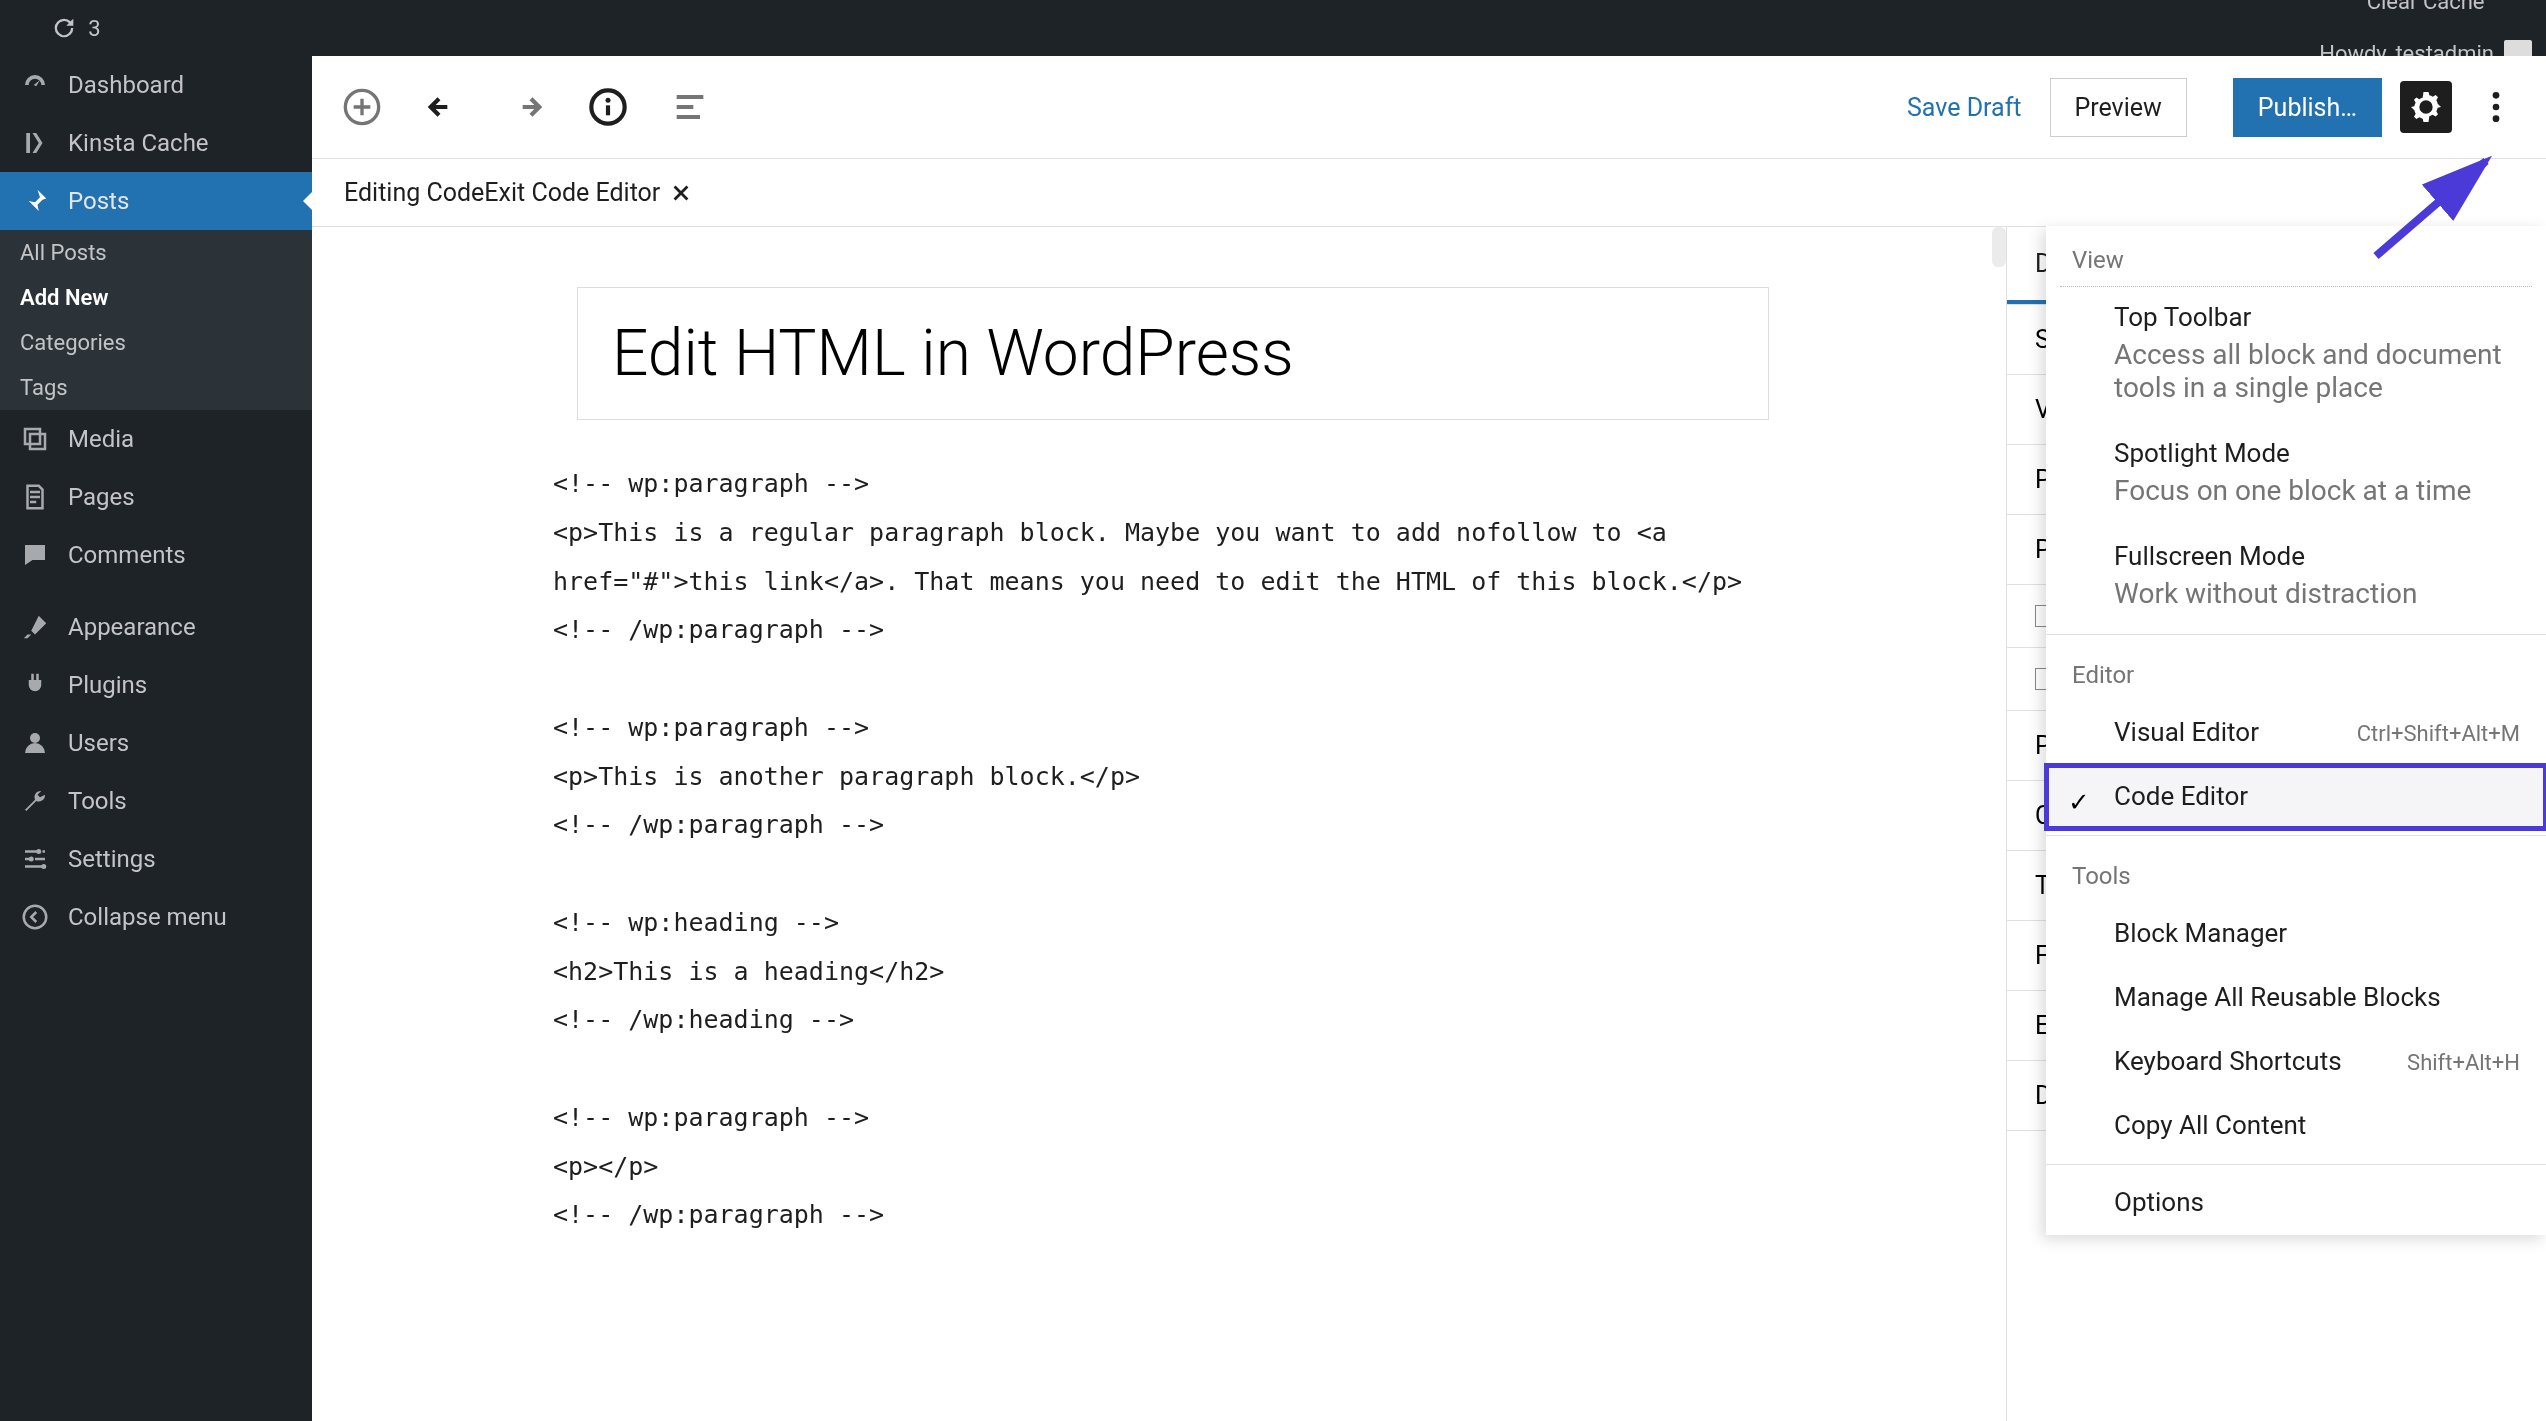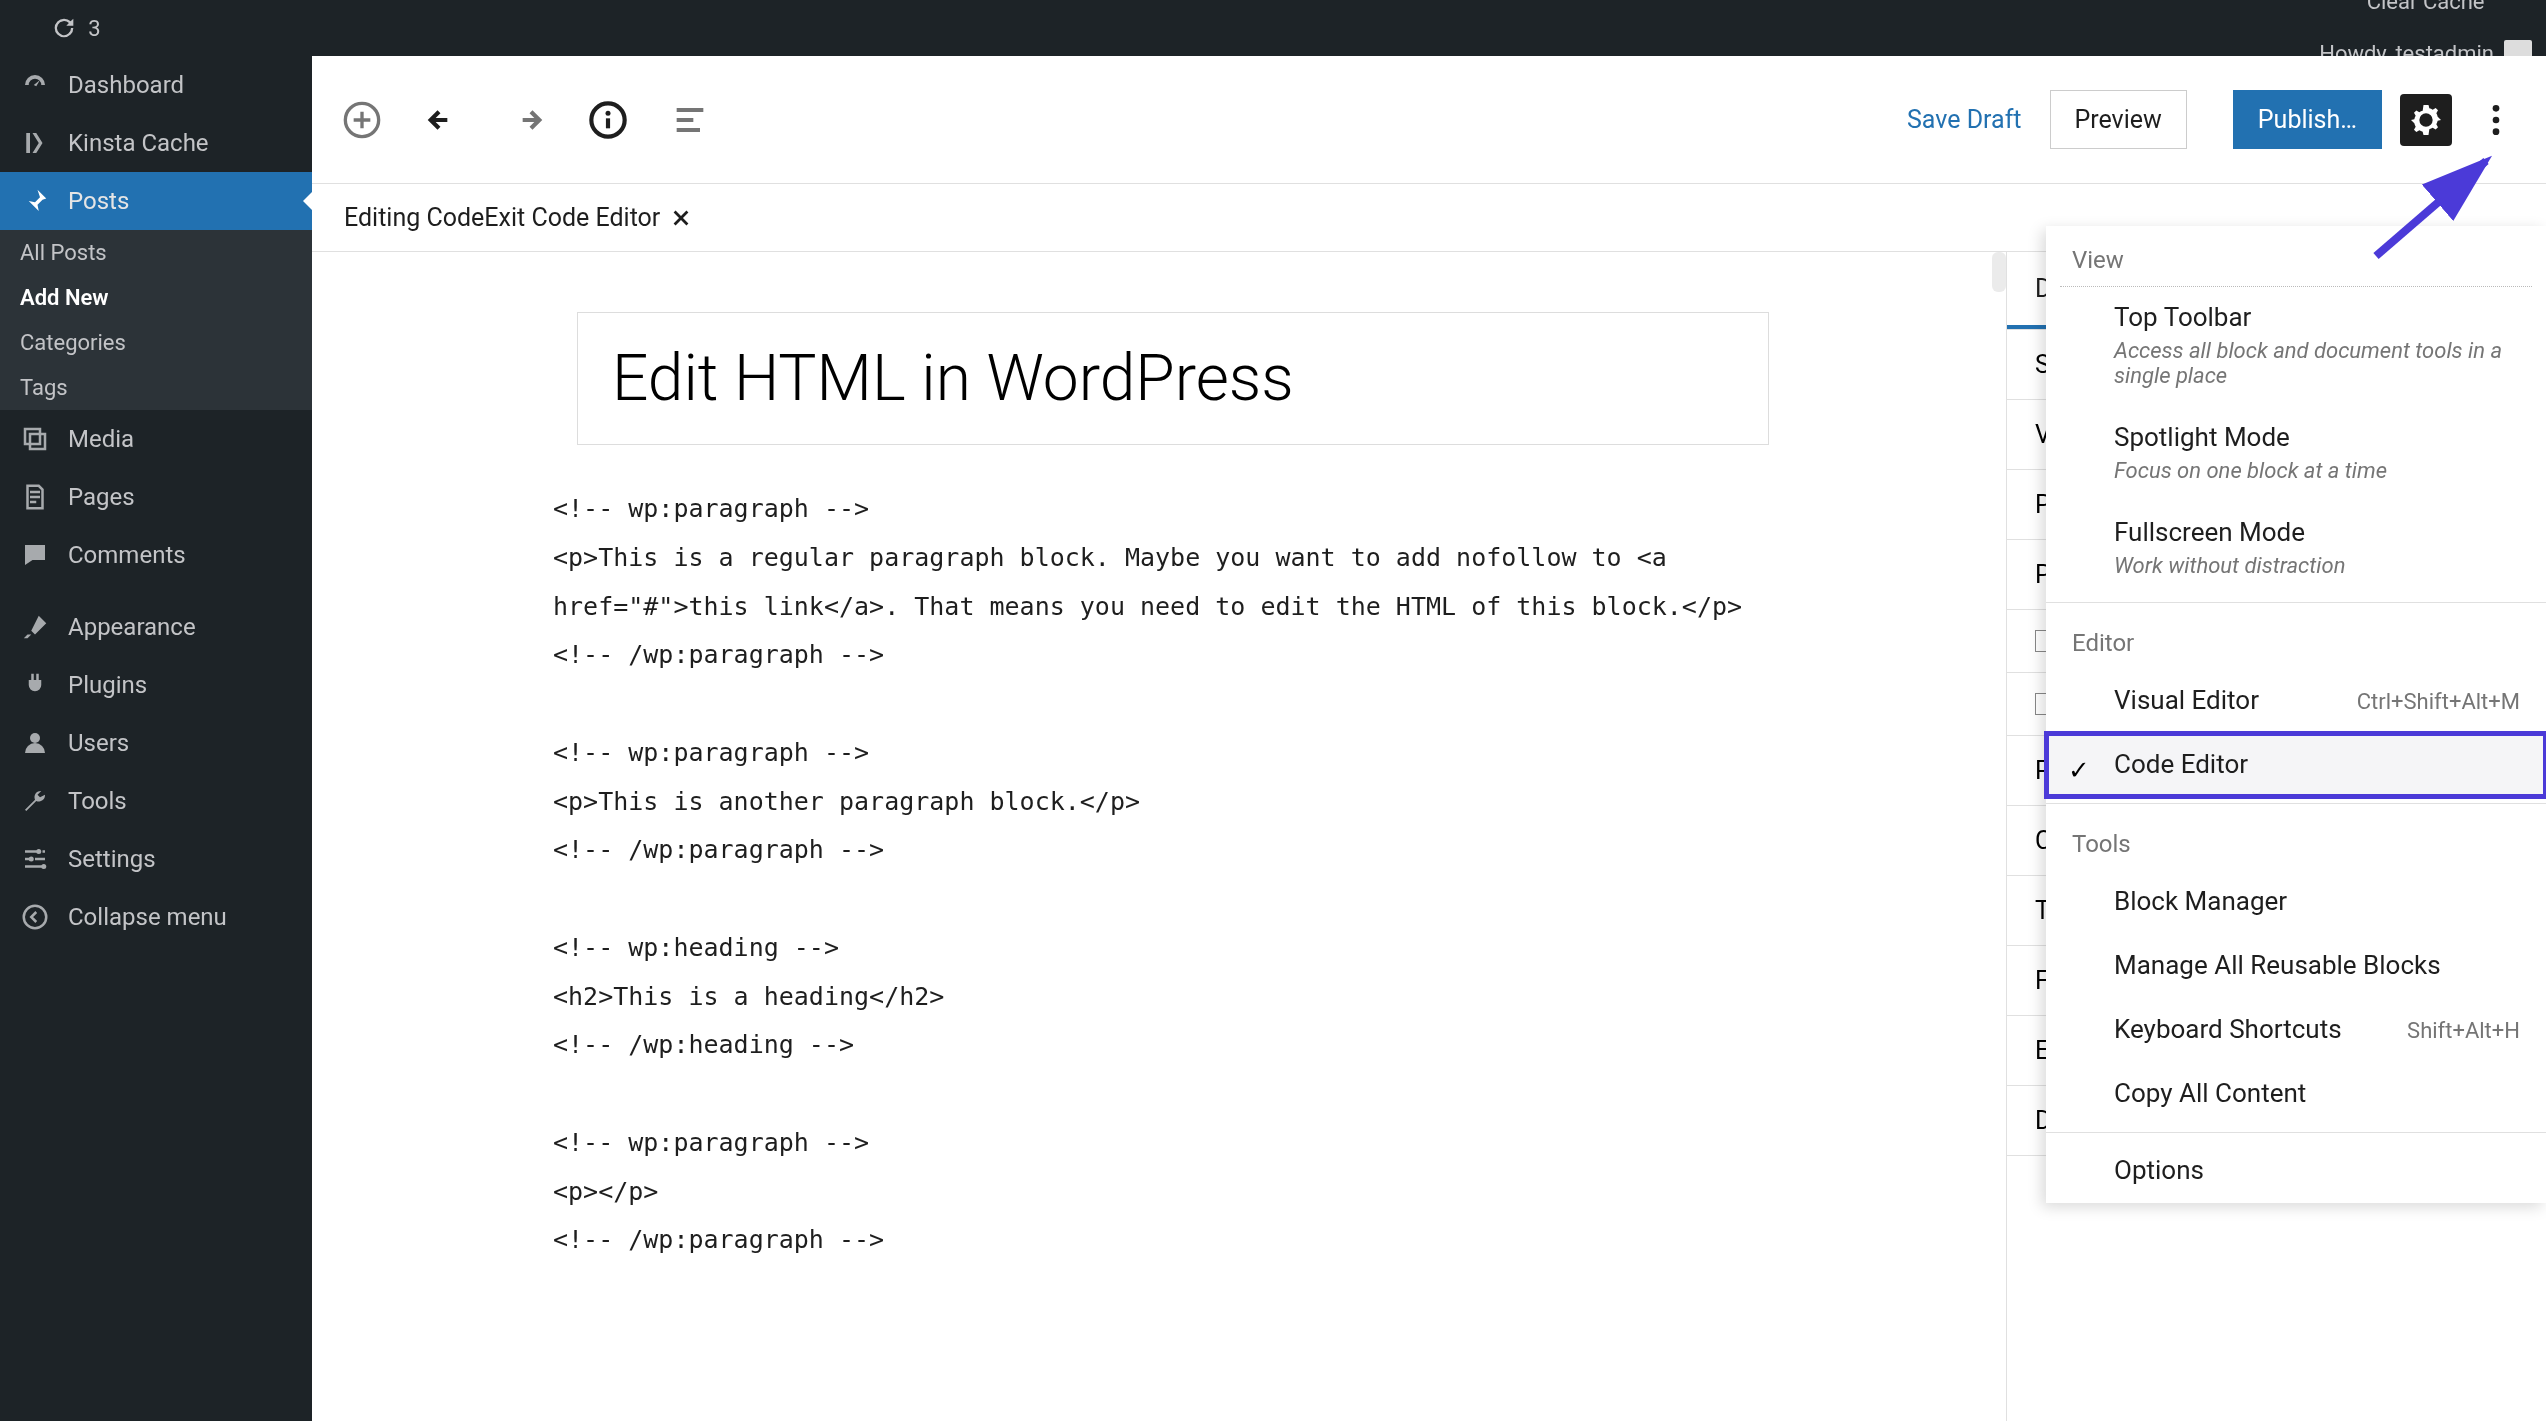--- a/index.html
+++ b/index.html
@@ -18,21 +18,21 @@
 .sidebar .item.active { background: #2271b1; color: #e5e5e5; position: relative; }
 .sidebar .item.active::after { content:""; position:absolute; right:-1px; top:50%; transform:translateY(-50%); border:10px solid transparent; border-right-color:#fff; }
 .sidebar .sub { background: #2c3338; }
 .sidebar .sub .item { padding: 10px 20px 10px 20px; font-size: 22px; color:#c3c4c7; }
 .sidebar .sub .item.current { color:#fff; font-weight:600; }
 .sidebar svg { width: 30px; height: 30px; fill: #a7aaad; }
 .sidebar .item.active svg { fill:#fff; }
 
 
 .editor { position: absolute; top: 56px; left: 312px; right: 0; bottom: 0; background: #fff; display:flex; flex-direction:column; }
-.editor-header { height: 128px; border-bottom: 1px solid #e0e0e0; display:flex; justify-content:space-between; align-items:center; padding: 0 24px; }
+.editor-header { height: 103px; border-bottom: 1px solid #e0e0e0; display:flex; justify-content:space-between; align-items:center; padding: 0 24px; }
 .hleft { display:flex; align-items:center; gap: 30px; }
 .hright { display:flex; align-items:center; gap: 18px; }
 .icon-btn { width:52px; height:52px; display:flex; align-items:center; justify-content:center; cursor:pointer; border-radius:4px; }
 .icon-btn svg { width:40px; height:40px; fill:#1e1e1e; }
 .icon-btn.add svg { fill:#757575; }
 .icon-btn.dim svg { fill:#757575; }
 .text-link { color:#2271b1; font-size:25px; cursor:pointer; padding:0 10px; }
 .btn { padding: 14px 24px; font-size:25px; border-radius:0; cursor:pointer; border:1px solid transparent; }
 .btn.preview { background:#fff; border-color:#ccc; color:#1e1e1e; }
 .btn.publish { background:#2271b1; color:#fff;margin-left:28px; }
@@ -54,21 +54,21 @@
 .tabs .tab { padding:22px 28px; font-size:25px; cursor:pointer; border-bottom:4px solid transparent; }
 .tabs .tab.active { border-bottom-color:#2271b1; color:#1e1e1e; }
 .panel-row { display:flex; justify-content:space-between; align-items:center; padding:20px 28px; font-size:25px; border-bottom:1px solid #e0e0e0; }
 
 
 .popover { position:absolute; top:170px; right:0; width:500px; background:#fff; box-shadow: -4px 4px 14px rgba(0,0,0,0.15); z-index:50; }
 .popover .section-label { padding:20px 26px 12px; color:#757575; font-size:24px; }
 .popover .row { padding:16px 26px 18px 68px; cursor:pointer; position:relative; }
 .popover .row.with-top-border::before { content:""; position:absolute; left:14px; right:14px; top:0; border-top:1px dotted #bbb; }
 .popover .row .title { font-size:26px; color:#1e1e1e; }
-.popover .row .desc { font-size:22px; color:#757575; margin-top:6px;font-style:italic; }
+.popover .row .desc { font-size:28px; color:#757575; margin-top:6px; }
 .popover .row .shortcut { position:absolute; right:26px; top:50%; transform:translateY(-50%); color:#757575; font-size:22px; }
 .popover .row .check { position:absolute; left:22px; top:22px; font-size:26px; }
 .popover .row.highlight { outline:5px solid #4b3ad8; outline-offset:-3px; background:#f5f5f7; }
 .popover .divider { height:1px; background:#e0e0e0; margin:6px 0; }
 
 
 .annot-arrow { position:absolute; top:90px; right:40px; z-index:60; pointer-events:none; }
 
 
 .sb-hint { position:absolute; right:0; top:0; width:14px; height:40px; background:#ccc; border-radius:6px; opacity:.4; }

